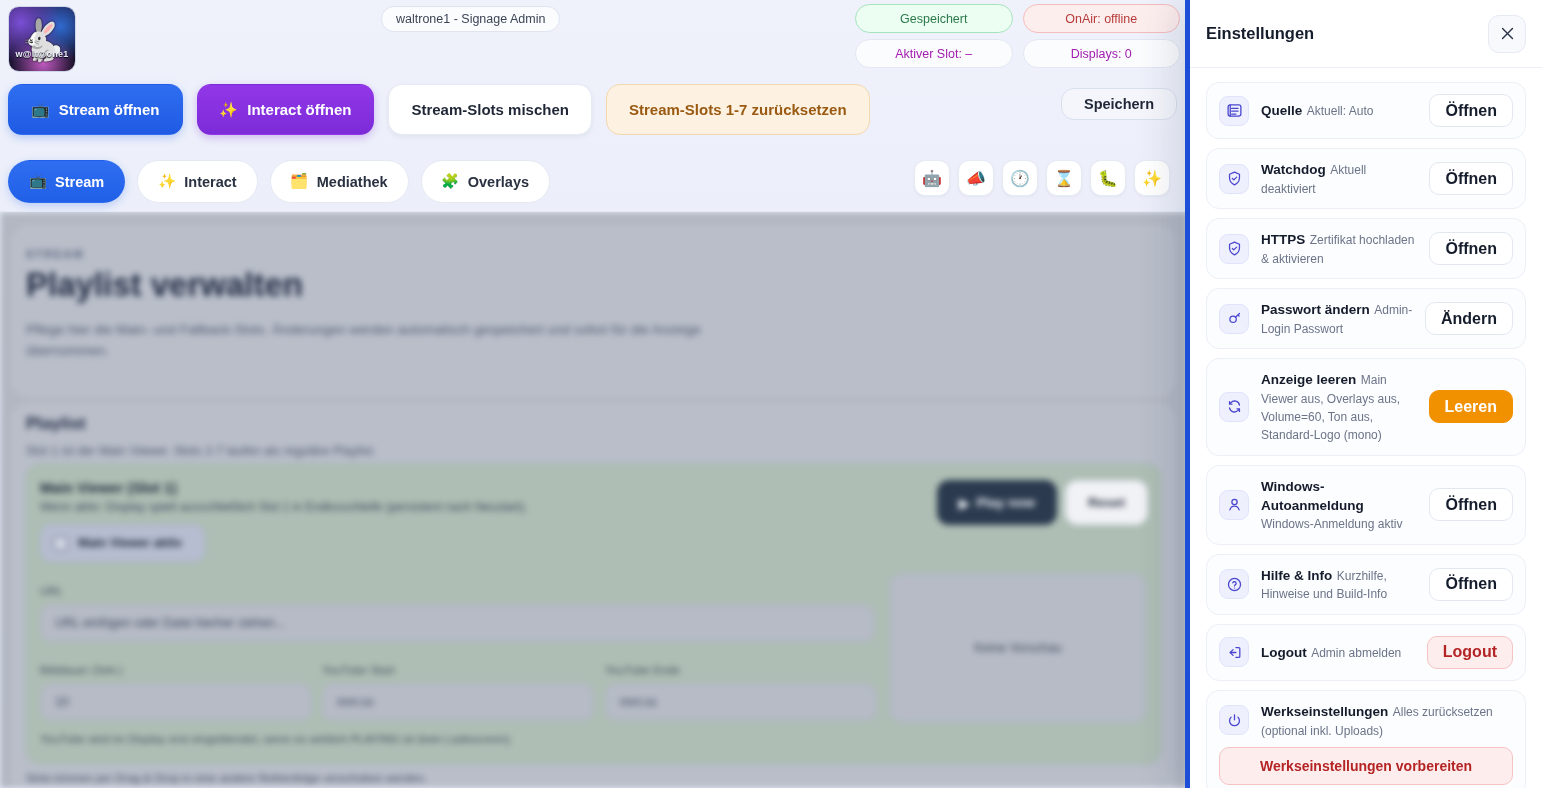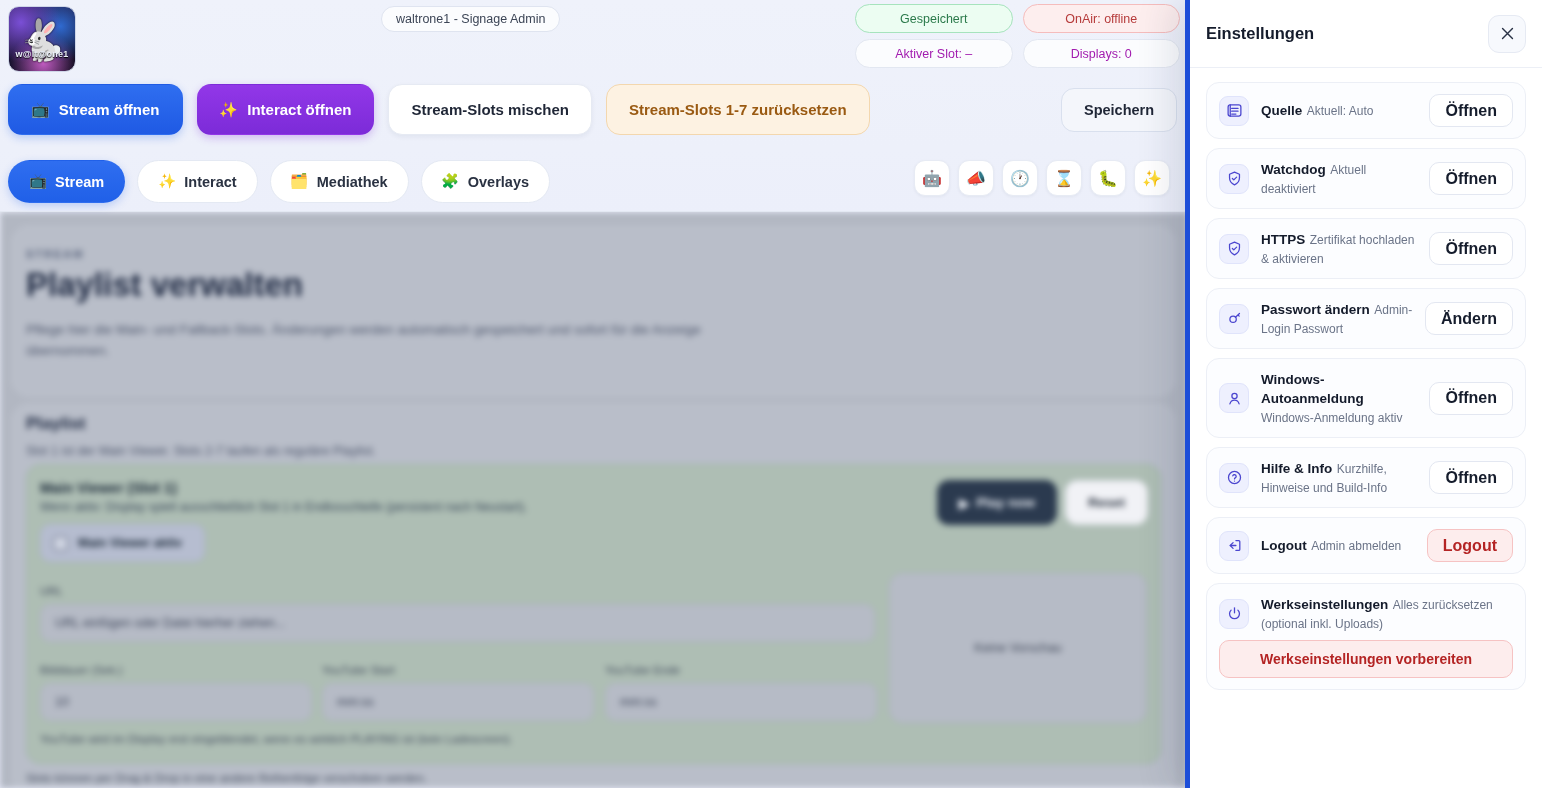--- a/index.html
+++ b/index.html
@@ -86,21 +86,21 @@
     border-radius: 14px; border: 1px solid transparent;
     font-size: 15px; font-weight: 700; cursor: pointer;
     white-space: nowrap;
   }
   .btn-blue { background: linear-gradient(180deg,#2f6ef0,#1f5ae4); color: #fff; box-shadow: 0 3px 8px rgba(37,99,235,.28); }
   .btn-purple { background: linear-gradient(180deg,#9237e8,#7c2bd8); color: #fff; box-shadow: 0 3px 8px rgba(124,43,216,.28); }
   .btn-white { background: #fff; color: #1f2636; border-color: #e6eaf3; box-shadow: 0 2px 5px rgba(20,30,60,.06); }
   .btn-amber { background: #fdf2e2; color: #9a5a12; border-color: #f3d7ae; text-align: right; }
   .btn-save {
     position: absolute; left: 1061px; top: 88px;
-    height: 44px; padding: 0 22px;
+    height: 32px; padding: 0 22px;
     display: inline-flex; align-items: center;
     border-radius: 13px; border: 1px solid #d9e0ee;
     background: #f4f6fb; color: #1f2636;
     font-size: 14.5px; font-weight: 700; cursor: pointer;
   }
 
   
   .tabs { position: absolute; left: 8px; top: 160px; display: flex; gap: 12px; }
   .tab {
     height: 43px; padding: 0 20px;
@@ -445,20 +445,35 @@
               <path d="M13.4 10.2L19 5 M17 7l1.6 1.6"></path>
           </svg>
         </span>
         <span class="stext">
           <span class="sname">Passwort ändern</span>
           <span class="sdesc">Admin-Login Passwort</span>
         </span>
         <button class="sbtn">Ändern</button>
       </div>
 
+      <div class="srow">
+        <span class="sicon">
+          <svg width="17" height="17" viewBox="0 0 24 24" fill="none" stroke="currentColor" stroke-width="1.8" stroke-linecap="round" stroke-linejoin="round">
+            <path d="M19 10a7 7 0 0 0-12-3.5L5 8"></path>
+              <path d="M5 5v3.5h3.5"></path>
+            <path d="M5 14a7 7 0 0 0 12 3.5L19 16"></path>
+              <path d="M19 19v-3.5h-3.5"></path>
+          </svg>
+        </span>
+        <span class="stext">
+          <span class="sname">Anzeige leeren</span>
+          <span class="sdesc">Main Viewer aus, Overlays aus, Volume=60, Ton aus, Standard-Logo (mono)</span>
+        </span>
+        <button class="sbtn orange">Leeren</button>
+      </div>
 
       <div class="srow">
         <span class="sicon">
           <svg width="17" height="17" viewBox="0 0 24 24" fill="none" stroke="currentColor" stroke-width="1.8" stroke-linecap="round" stroke-linejoin="round">
             <circle cx="12" cy="8.5" r="3.7"></circle>
               <path d="M5.5 19.5c1-3.6 3.6-5.3 6.5-5.3s5.5 1.7 6.5 5.3"></path>
           </svg>
         </span>
         <span class="stext">
           <span class="sname">Windows-Autoanmeldung</span>

